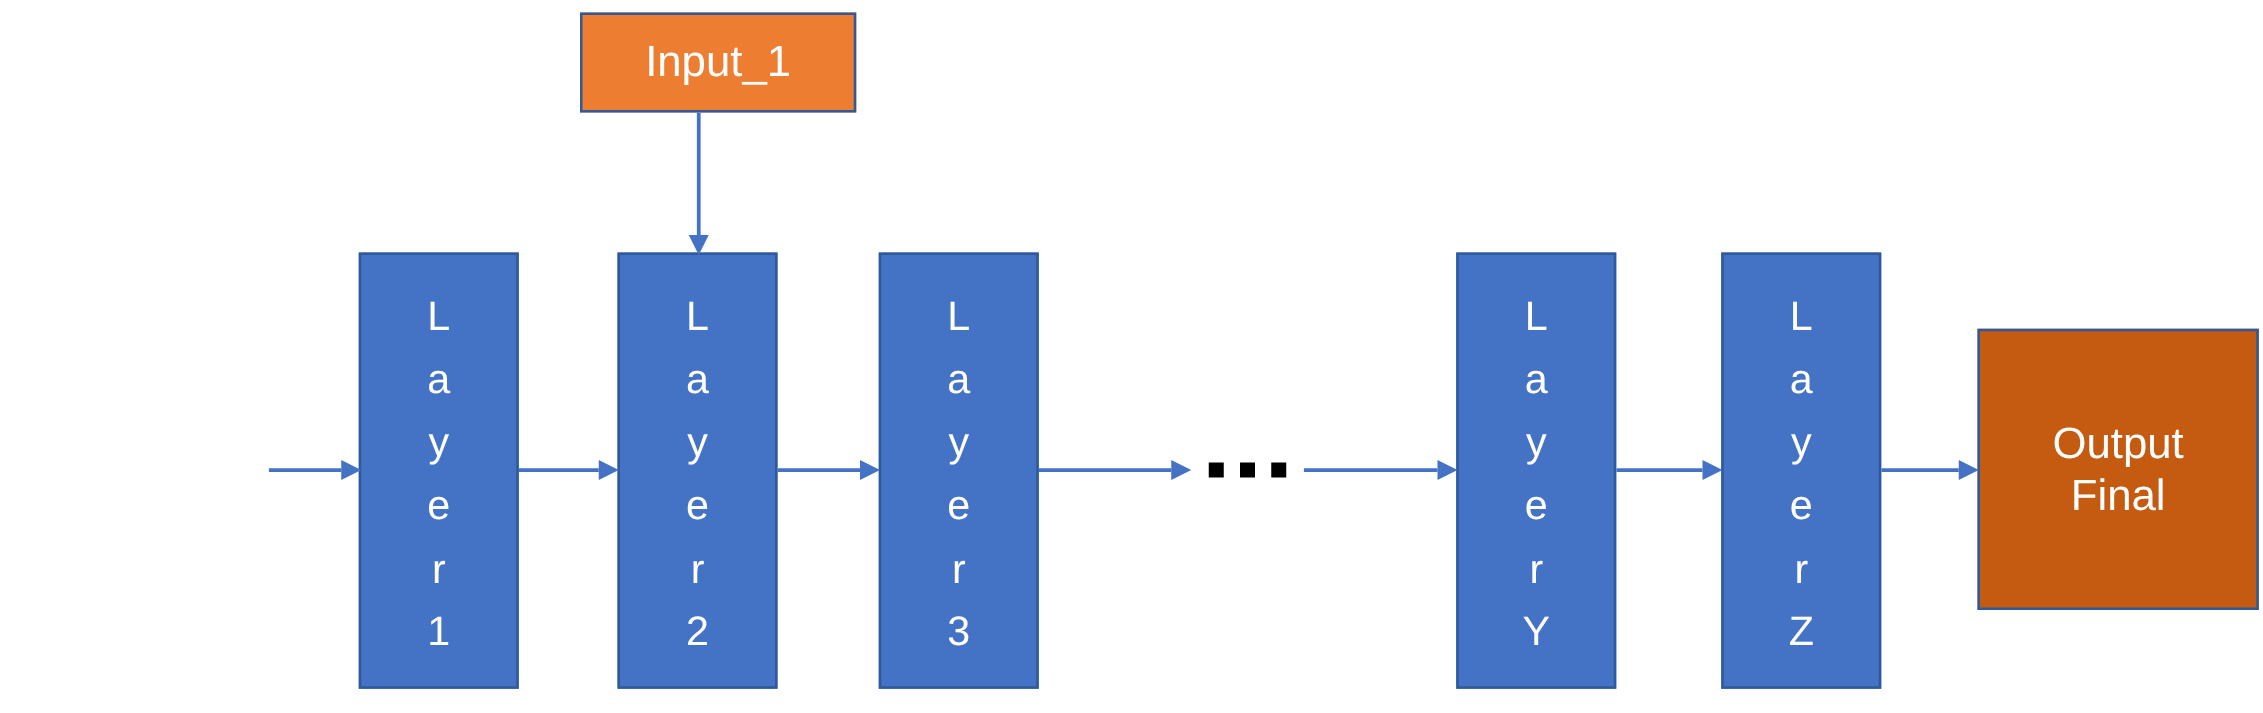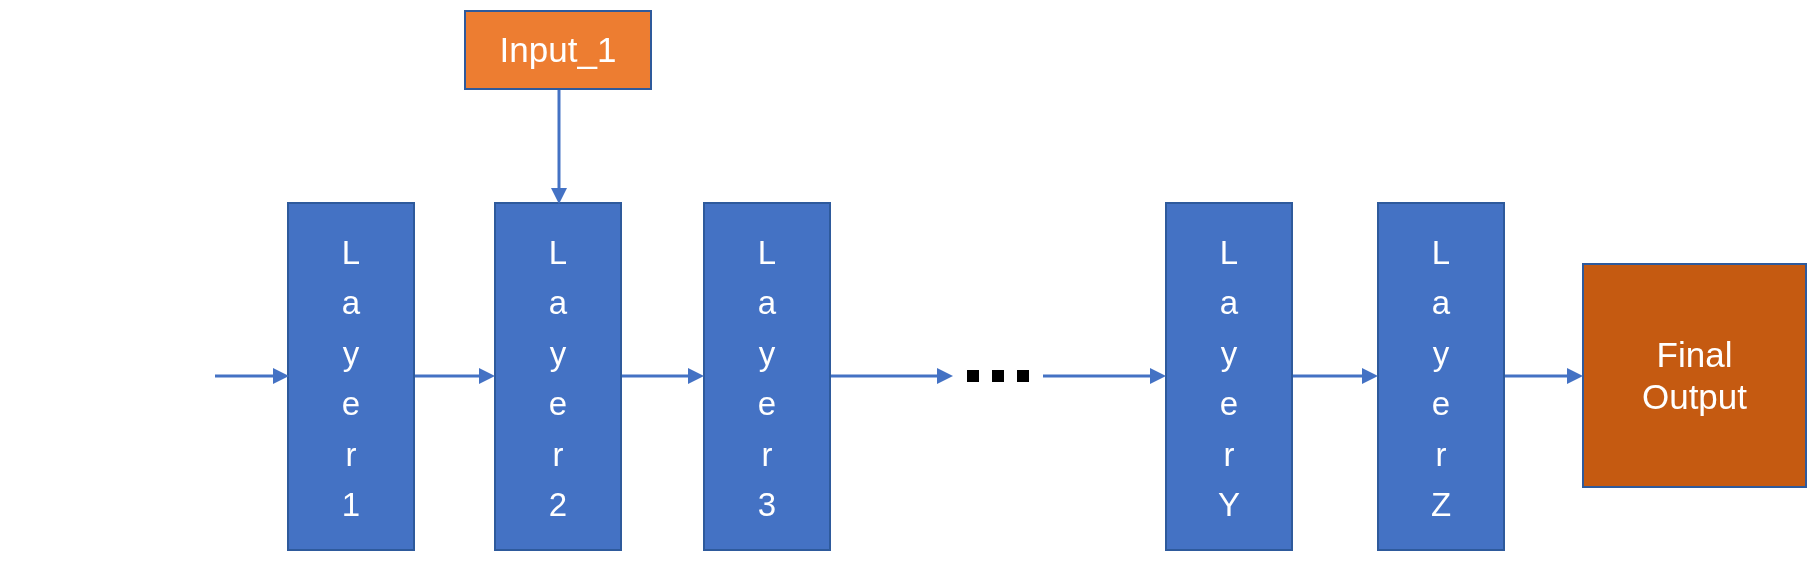--- a/index.html
+++ b/index.html
@@ -84,21 +84,21 @@
     background: #000000;
     display: block;
   }
 </style>
 </head>
 <body>
 
 <div id="diagram-canvas">
 
 
-  <div class="node input" style="left:464px; top:10px; width:188px; height:80px;">
+  <div class="node input" style="left:464px; top:10px; width:221px; height:80px;">
     <span>Input_1</span>
   </div>
 
   <div class="node layer" style="left:287px; top:202px; width:128px; height:349px;">
     <span class="layer-label">
       <span>L</span>
       <span>a</span>
       <span>y</span>
       <span>e</span>
       <span>r</span>
@@ -145,22 +145,22 @@
       <span>a</span>
       <span>y</span>
       <span>e</span>
       <span>r</span>
       <span>Z</span>
     </span>
   </div>
 
   <div class="node final" style="left:1582px; top:263px; width:225px; height:225px;">
     <span class="final-label">
+      <span>Output</span>
       <span>Final</span>
-      <span>Output</span>
     </span>
   </div>
 
   <div class="ellipsis" style="left:967px; top:370px;">
     <span class="dot"></span>
     <span class="dot"></span>
     <span class="dot"></span>
   </div>
 
   <svg class="conn" style="left:215px; top:360px;" width="74" height="32" viewBox="0 0 74 32">

